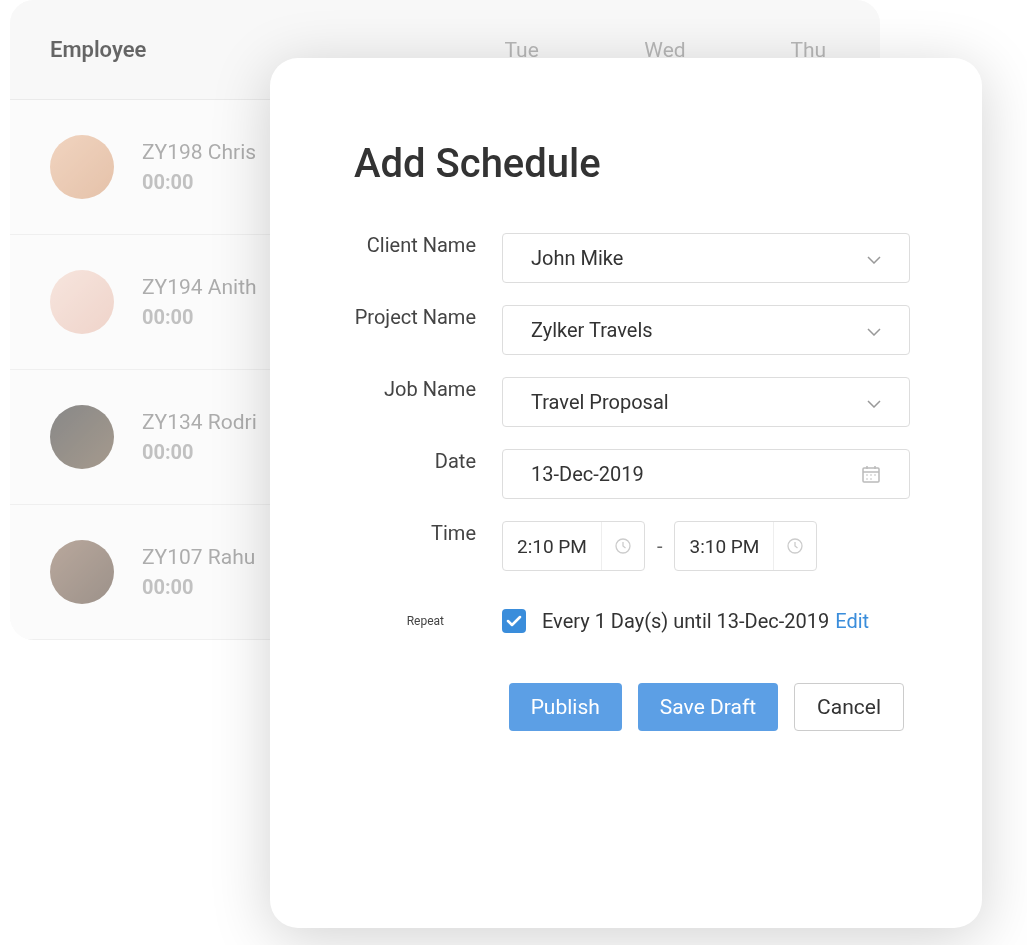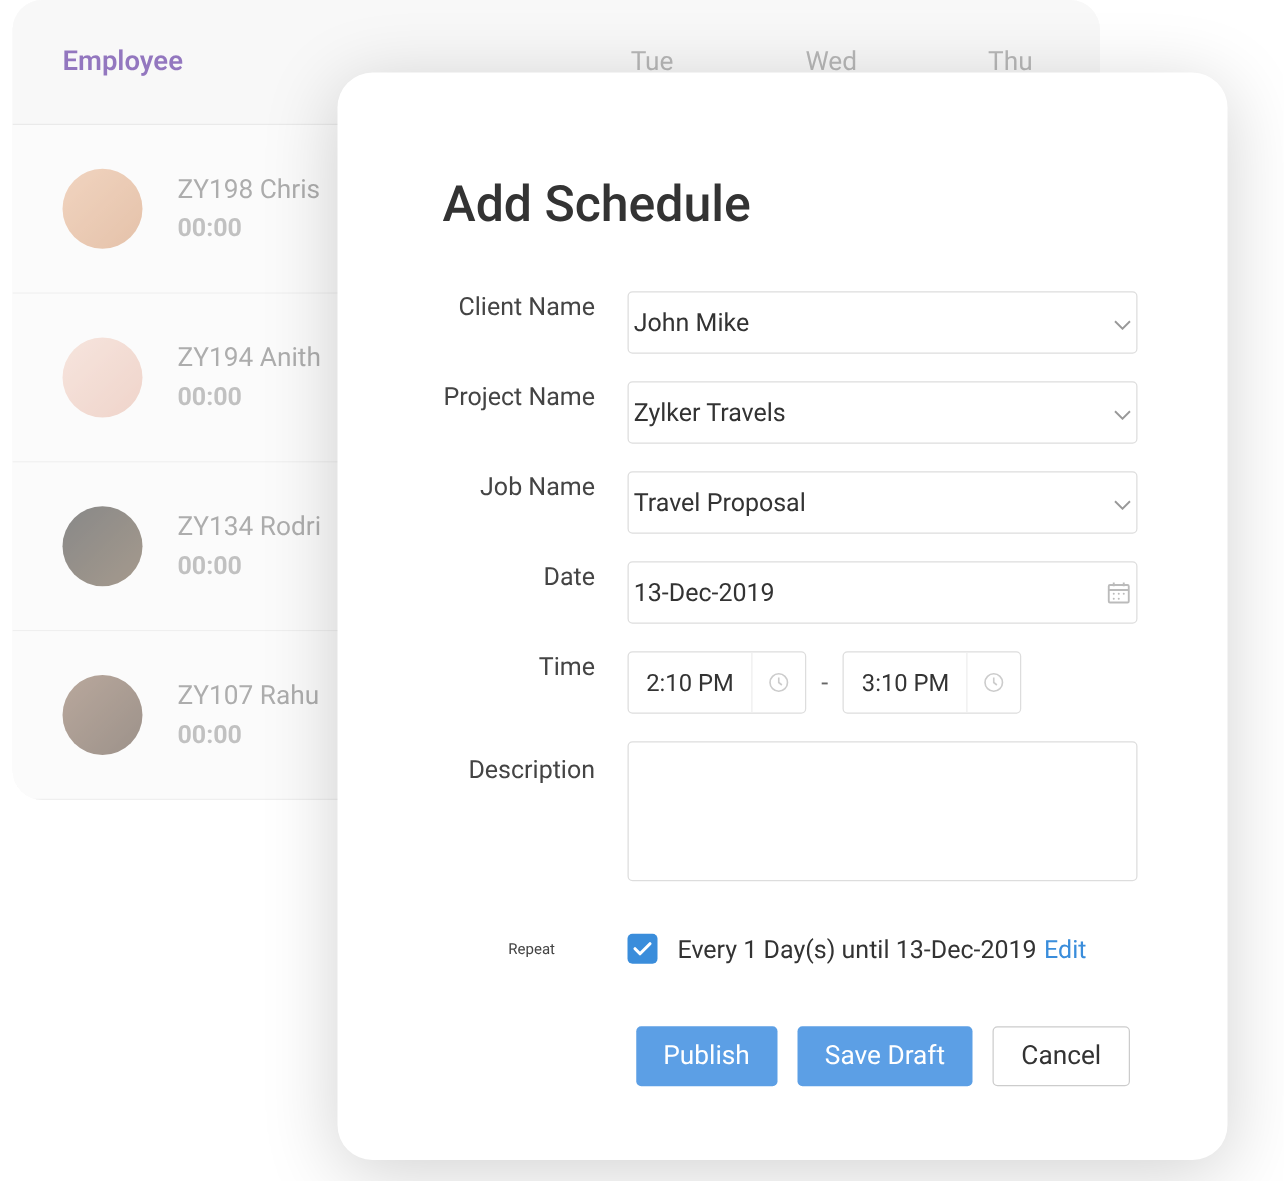--- a/index.html
+++ b/index.html
@@ -36,21 +36,21 @@
       align-items: center;
       border-bottom: 1px solid #ddd;
       background: #f5f5f5;
     }
     
     .bg-employee-col {
       width: 440px;
       padding-left: 40px;
       font-size: 22px;
       font-weight: 600;
-      color: #4c1d95;
+      color: #000000;
     }
     
     .bg-day-col {
       flex: 1;
       text-align: center;
       font-size: 21px;
       color: #888;
     }
     
     .bg-row {
@@ -138,21 +138,21 @@
     
     .form-control-wrap {
       flex: 1;
     }
     
     .select-control, .input-control {
       width: 100%;
       height: 50px;
       border: 1px solid #ddd;
       border-radius: 4px;
-      padding: 0 4px;
+      padding: 0 28px;
       font-size: 20px;
       color: #333;
       display: flex;
       align-items: center;
       justify-content: space-between;
       background: #fff;
     }
     
     .chevron-down {
       color: #999;
@@ -427,26 +427,20 @@
                   <circle cx="9" cy="9" r="7" stroke="#ccc" stroke-width="1.3"></circle>
                   <path d="M9 5V9L11.5 11" stroke="#ccc" stroke-width="1.3"></path>
                 </svg>
             </span>
           </span>
         </div>
       </div>
     </div>
   </div>
 
-  <div class="form-row align-top">
-    <label class="form-label">Description</label>
-    <div class="form-control-wrap">
-      <textarea class="textarea-control" style=""></textarea>
-    </div>
-  </div>
 
   <div class="repeat-row">
     <label class="repeat-label">Repeat</label>
     <span class="checkbox">
       <svg width="16" height="12" viewBox="0 0 16 12" fill="none">
           <path d="M2 6L6 10L14 2" stroke="#fff" stroke-width="2.5" stroke-linecap="round" stroke-linejoin="round"></path>
         </svg>
     </span>
     <span class="repeat-text">Every 1 Day(s) until 13-Dec-2019</span>
     <span class="edit-link">Edit</span>

